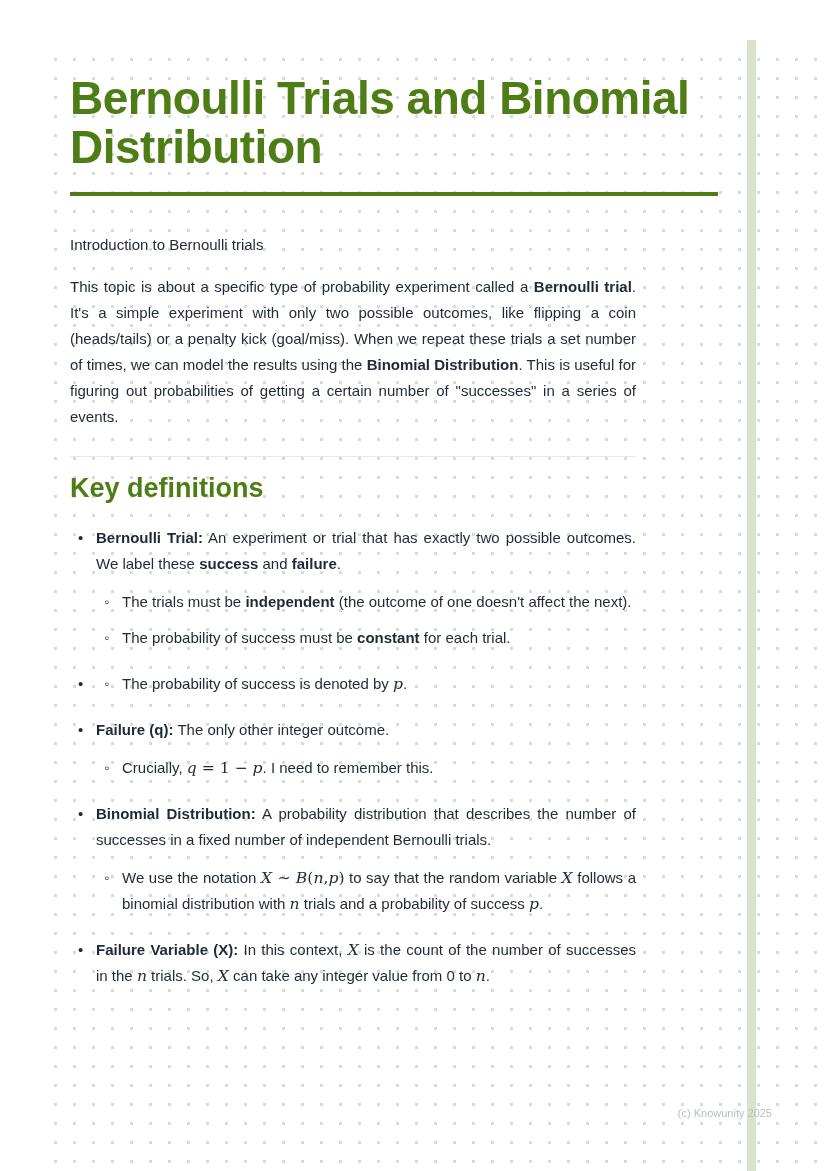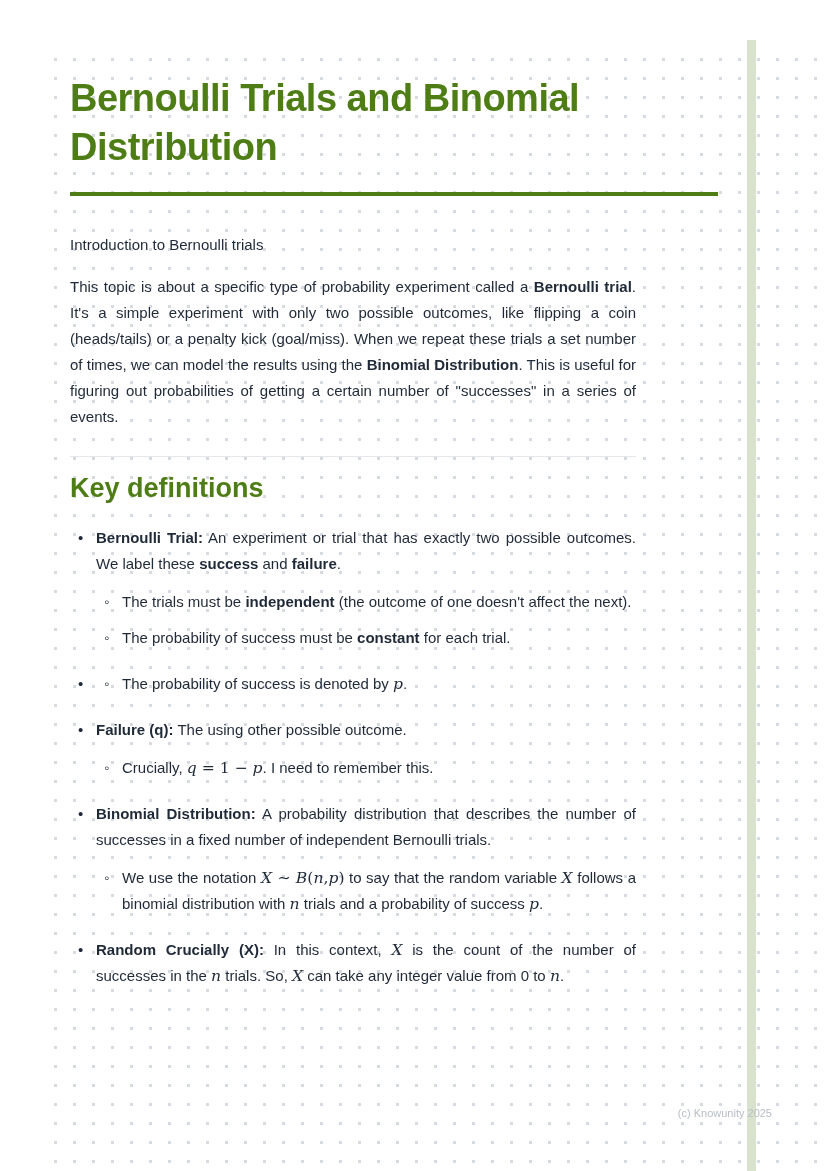--- a/index.html
+++ b/index.html
@@ -37,21 +37,21 @@
   }
   .content {
     position: relative;
     z-index: 2;
     margin-left: 70px;
     width: 648px;
     padding-top: 74px;
   }
   h1.title {
     margin: 0;
-    font-size: 38px;
+    font-size: 46px;
     line-height: 49px;
     font-weight: 800;
     letter-spacing: -0.5px;
     color: var(--accent);
   }
   .title-rule {
     margin-top: 20px;
     width: 648px;
     height: 4px;
     background: var(--accent);
@@ -176,37 +176,37 @@
 
     <li>
       <ul class="sublist">
         <li>
           <div class="justify"><span>The probability of success is denoted by </span><span class="m">p</span><span>.</span></div>
         </li>
       </ul>
     </li>
 
     <li>
-      <div class="justify"><span class="b">Failure (q):</span><span> The using other possible outcome.</span></div>
+      <div class="justify"><span class="b">Failure (q):</span><span> The only other integer outcome.</span></div>
       <ul class="sublist">
         <li>
           <div class="justify"><span>Crucially, </span><span class="m">q</span><span class="r"> = 1 − </span><span class="m">p</span><span>. I need to remember this.</span></div>
         </li>
       </ul>
     </li>
 
     <li>
       <div class="justify"><span class="b">Binomial Distribution:</span><span> A probability distribution that describes the number of successes in a fixed number of independent Bernoulli trials.</span></div>
       <ul class="sublist">
         <li>
           <div class="justify"><span>We use the notation </span><span class="m">X</span><span class="r"> ∼ </span><span class="m">B</span><span class="r">(</span><span class="m">n</span><span class="r">,</span><span class="m">p</span><span class="r">)</span><span> to say that the random variable </span><span class="m">X</span><span> follows a binomial distribution with </span><span class="m">n</span><span> trials and a probability of success </span><span class="m">p</span><span>.</span></div>
         </li>
       </ul>
     </li>
 
     <li>
-      <div class="justify"><span class="b">Random Crucially (X):</span><span> In this context, </span><span class="m">X</span><span> is the count of the number of successes in the </span><span class="m">n</span><span> trials. So, </span><span class="m">X</span><span> can take any integer value from 0 to </span><span class="m">n</span><span>.</span></div>
+      <div class="justify"><span class="b">Failure Variable (X):</span><span> In this context, </span><span class="m">X</span><span> is the count of the number of successes in the </span><span class="m">n</span><span> trials. So, </span><span class="m">X</span><span> can take any integer value from 0 to </span><span class="m">n</span><span>.</span></div>
     </li>
 
   </ul>
 </div>
 
 <div class="watermark">(c) Knowunity 2025</div>
 
 </body></html>

